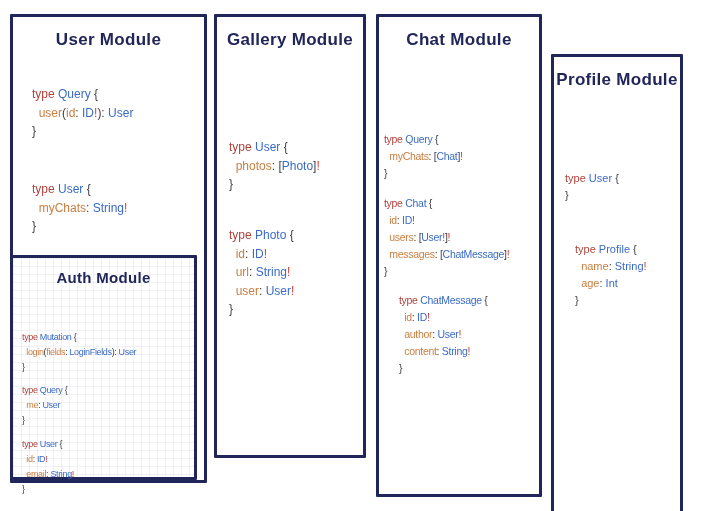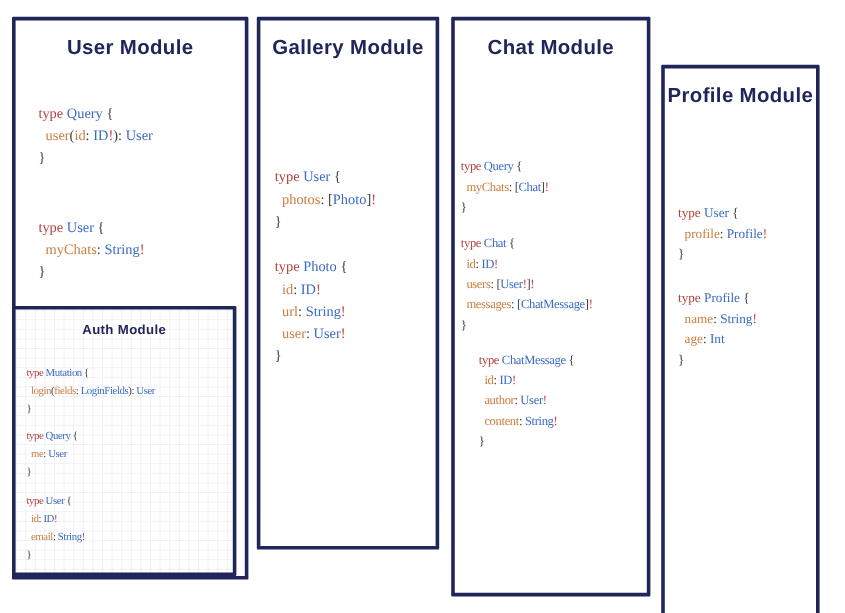--- a/index.html
+++ b/index.html
@@ -30,46 +30,46 @@
     background-size: 8px 8px;
   }
   .module-title {
     margin: 13px 0 0 0;
     text-align: center;
     font-size: 17px;
     font-weight: bold;
     letter-spacing: 0.3px;
     color: var(--navy);
   }
-  .module-title.small { margin-top: 11px; font-size: 11px; }
+  .module-title.small { margin-top: 11px; font-size: 15px; }
   .code {
     position: absolute;
     white-space: pre;
-    font-family: Liberation Serif, serif;
+    font-family: Liberation Sans, sans-serif;
     font-size: 12px;
     line-height: 18.5px;
     color: var(--punct);
   }
   
   #user-b1 { left: 19px; top: 68px; }
   #user-b2 { left: 19px; top: 163px; }
   
   #gallery-b1 { left: 12px; top: 121px; }
-  #gallery-b2 { left: 12px; top: 196px; }
+  #gallery-b2 { left: 12px; top: 209px; }
   
   #chat-b1, #chat-b2, #chat-b3 { font-size: 10.5px; line-height: 17px; letter-spacing: -0.3px; }
   #chat-b1 { left: 5px; top: 114px; }
   #chat-b2 { left: 5px; top: 178px; }
   #chat-b3 { left: 20px; top: 275px; }
   
   #profile-b1, #profile-b2 { font-size: 11px; line-height: 17px; }
   #profile-b1 { left: 11px; top: 113px; }
-  #profile-b2 { left: 11px; top: 184px; }
+  #profile-b2 { left: 21px; top: 184px; }
   
-  #auth-b1, #auth-b2, #auth-b3 { font-size: 9px; line-height: 15px; letter-spacing: -0.35px; }
+  #auth-b1, #auth-b2, #auth-b3 { font-size: 9px; line-height: 15px; letter-spacing: -0.35px; margin-top: 27px; }
   #auth-b1 { left: 9px;  top: 45px; }
   #auth-b2 { left: 9px;  top: 98px; }
   #auth-b3 { left: 9px;  top: 152px; }
 
   .tk-k { color: var(--keyword); }  
   .tk-t { color: var(--type); }     
   .tk-f { color: var(--field); }    
   .tk-p { color: var(--punct); }    
   .tk-b { color: var(--bang); }     
 </style>
@@ -99,17 +99,17 @@
 
   <section class="module" id="chat-module">
     <h2 class="module-title">Chat Module</h2>
     <div class="code" id="chat-b1"><div class="code-line"><span class="tk-k">type </span><span class="tk-t">Query</span><span class="tk-p"> {</span></div><div class="code-line"><span class="tk-p">  </span><span class="tk-f">myChats</span><span class="tk-p">: </span><span class="tk-p">[</span><span class="tk-t">Chat</span><span class="tk-p">]</span><span class="tk-b">!</span></div><div class="code-line"><span class="tk-p">}</span></div></div>
     <div class="code" id="chat-b2"><div class="code-line"><span class="tk-k">type </span><span class="tk-t">Chat</span><span class="tk-p"> {</span></div><div class="code-line"><span class="tk-p">  </span><span class="tk-f">id</span><span class="tk-p">: </span><span class="tk-t">ID</span><span class="tk-b">!</span></div><div class="code-line"><span class="tk-p">  </span><span class="tk-f">users</span><span class="tk-p">: </span><span class="tk-p">[</span><span class="tk-t">User</span><span class="tk-b">!</span><span class="tk-p">]</span><span class="tk-b">!</span></div><div class="code-line"><span class="tk-p">  </span><span class="tk-f">messages</span><span class="tk-p">: </span><span class="tk-p">[</span><span class="tk-t">ChatMessage</span><span class="tk-p">]</span><span class="tk-b">!</span></div><div class="code-line"><span class="tk-p">}</span></div></div>
     <div class="code" id="chat-b3"><div class="code-line"><span class="tk-k">type </span><span class="tk-t">ChatMessage</span><span class="tk-p"> {</span></div><div class="code-line"><span class="tk-p">  </span><span class="tk-f">id</span><span class="tk-p">: </span><span class="tk-t">ID</span><span class="tk-b">!</span></div><div class="code-line"><span class="tk-p">  </span><span class="tk-f">author</span><span class="tk-p">: </span><span class="tk-t">User</span><span class="tk-b">!</span></div><div class="code-line"><span class="tk-p">  </span><span class="tk-f">content</span><span class="tk-p">: </span><span class="tk-t">String</span><span class="tk-b">!</span></div><div class="code-line"><span class="tk-p">}</span></div></div>
   </section>
 
   <section class="module" id="profile-module">
     <h2 class="module-title">Profile Module</h2>
-    <div class="code" id="profile-b1"><div class="code-line"><span class="tk-k">type </span><span class="tk-t">User</span><span class="tk-p"> {</span></div><div class="code-line"><span class="tk-p">  </span><span class="tk-f">profile</span><span class="tk-p">: </span><span class="tk-t">Profile</span><span class="tk-b">!</span></div><div class="code-line"><span class="tk-p">}</span></div></div>
+    <div class="code" id="profile-b1"><div class="code-line"><span class="tk-k">type </span><span class="tk-t">User</span><span class="tk-p"> {</span></div><div class="code-line"><span class="tk-p">}</span></div></div>
     <div class="code" id="profile-b2"><div class="code-line"><span class="tk-k">type </span><span class="tk-t">Profile</span><span class="tk-p"> {</span></div><div class="code-line"><span class="tk-p">  </span><span class="tk-f">name</span><span class="tk-p">: </span><span class="tk-t">String</span><span class="tk-b">!</span></div><div class="code-line"><span class="tk-p">  </span><span class="tk-f">age</span><span class="tk-p">: </span><span class="tk-t">Int</span></div><div class="code-line"><span class="tk-p">}</span></div></div>
   </section>
 
 </div>
 
 </body></html>

